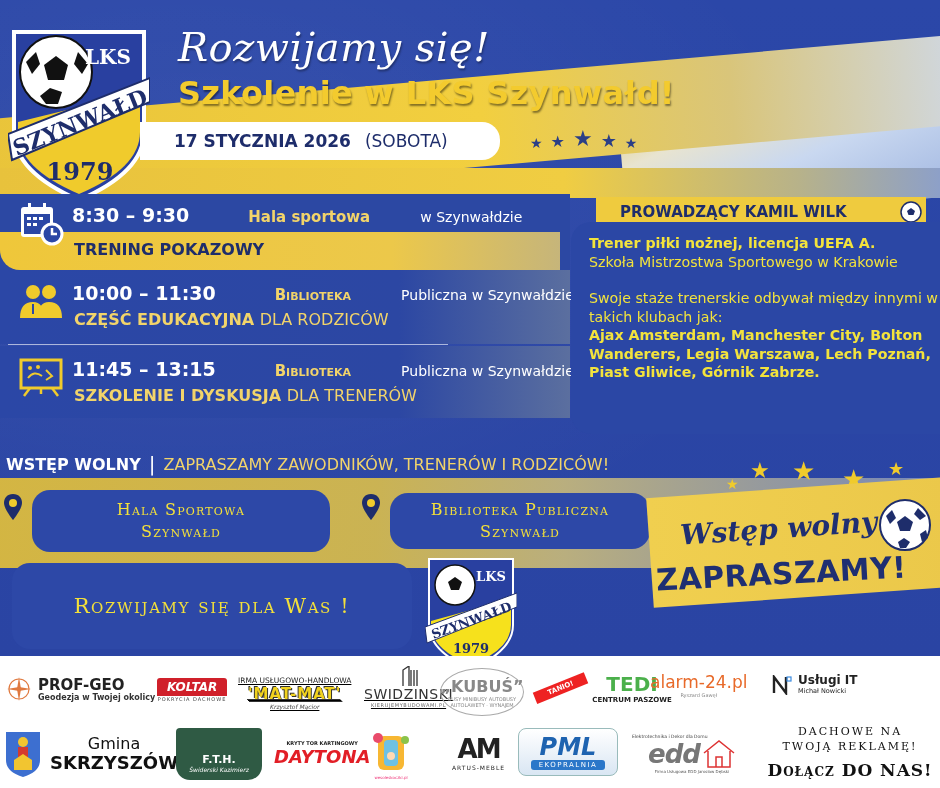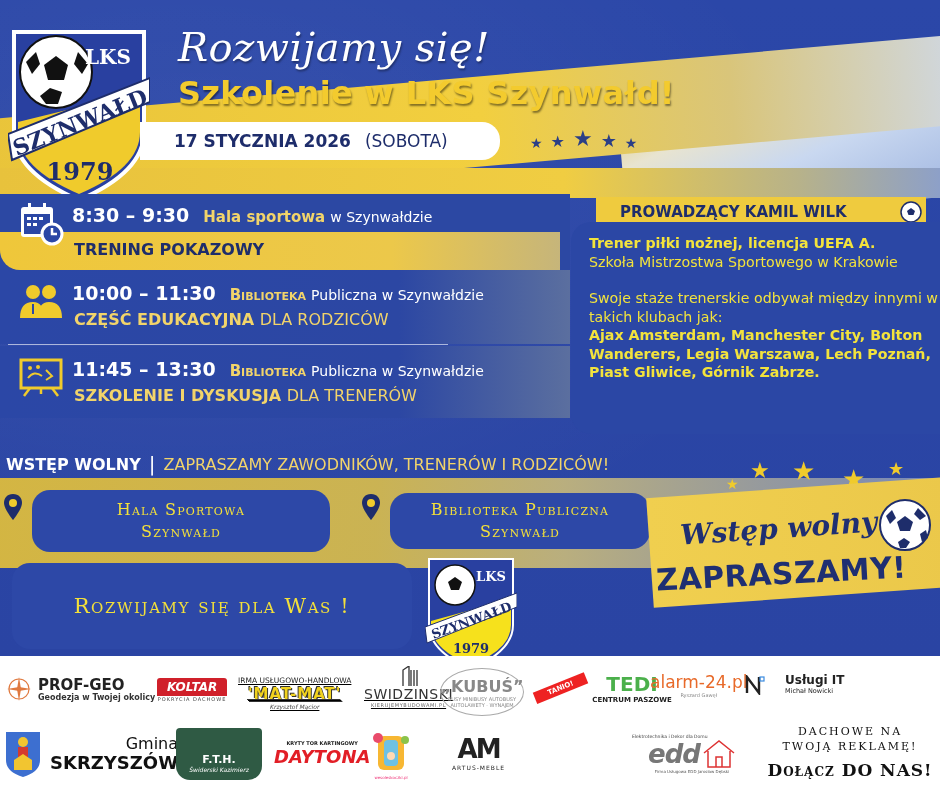--- a/index.html
+++ b/index.html
@@ -65,21 +65,21 @@
   }
   .sched-1-yellow {
     position: absolute; left: 0; top: 232px; width: 560px; height: 38px;
     background: linear-gradient(90deg, #efc73a, #ecc84a 70%, #c6b57a 100%);
     border-radius: 0 0 0 20px;
   }
   .sched-block {
     position: absolute; left: 0; width: 570px; height: 74px;
     background: linear-gradient(90deg, #2b47a6 0%, #2c47a3 70%, #5b6f9f 100%);
   }
-  .sched-row { position: absolute; left: 72px; display: flex; align-items: baseline; white-space: nowrap; }
+  .sched-row { position: absolute; left: 72px; display: flex; align-items: baseline; white-space: nowrap; gap: 45px; }
   .time { font-weight: bold; font-size: 19px; color: #ffffff; margin-right: 14px; }
   .place-strong { font-weight: bold; font-size: 15px; color: #f2d46a; margin-right: 5px; }
   .place-rest { font-size: 14px; color: #ffffff; }
   .sched-sub { position: absolute; left: 74px; font-weight: bold; font-size: 16px; white-space: nowrap; }
   .sched-sub .hl { color: #f2d46a; }
   .sched-sub .lt { color: #f2d46a; font-weight: normal; }
   .sched-icon { position: absolute; left: 18px; width: 46px; height: 46px; }
   .divider { position: absolute; left: 8px; top: 344px; width: 440px; height: 1px; background: rgba(255,255,255,0.6); }
 
   
@@ -157,26 +157,26 @@
   .sp-kubus { left: 440px; top: 12px; width: 84px; height: 48px; border: 1.5px solid #aaa; border-radius: 50%; }
   .sp-kubus .logo { font-weight: bold; font-size: 16px; color: #888; }
   .sp-kubus .tag { font-size: 5px; color: #888; }
   .sp-tedi { left: 533px; top: 16px; flex-direction: row; gap: 4px; }
   .sp-tedi .tanio { background: #e22; color: #fff; font-weight: bold; font-size: 7px; padding: 2px 14px; transform: rotate(-22deg); }
   .sp-tedi .logo { font-weight: bold; color: #4bb04b; font-size: 20px; }
   .sp-tedi .tag { font-size: 7px; font-weight: bold; color: #222; }
   .sp-alarm { left: 650px; top: 16px; }
   .sp-alarm .logo { color: #e86a2a; font-size: 17px; }
   .sp-alarm .tag { font-size: 5px; color: #888; }
-  .sp-usl { left: 745px; top: 18px; flex-direction: row; gap: 20px; }
+  .sp-usl { left: 772px; top: 18px; flex-direction: row; gap: 6px; }
   .sp-usl .name { font-weight: bold; font-size: 12px; color: #222; text-align: left; line-height: 13px; }
   .sp-usl .tag { font-size: 6.5px; color: #222; text-align: left; }
 
   .sp-gmina { left: 4px; top: 74px; flex-direction: row; gap: 8px; }
-  .sp-gmina .t1 { font-size: 16px; color: #111; text-align: right; line-height: 18px; }
+  .sp-gmina .t1 { font-size: 16px; color: #111; text-align: center; line-height: 18px; }
   .sp-gmina .t2 { font-size: 18px; font-weight: bold; color: #111; text-align: left; line-height: 20px; }
   .sp-fth { left: 176px; top: 72px; width: 86px; height: 52px; background: #2f5a44; border-radius: 4px 4px 14px 14px; }
   .sp-fth .logo { color: #fff; font-weight: bold; font-size: 11px; margin-top: 18px; }
   .sp-fth .tag { color: #fff; font-size: 6px; font-style: italic; }
   .sp-daytona { left: 274px; top: 84px; }
   .sp-daytona .top { font-size: 5px; font-weight: bold; color: #222; }
   .sp-daytona .logo { font-style: italic; font-weight: bold; font-size: 18px; color: #e21e26; }
   .sp-dmuch { left: 372px; top: 70px; width: 38px; height: 56px; }
   .sp-dmuch .tag { font-size: 4px; color: #e37; margin-top: 46px; }
   .sp-artus { left: 452px; top: 78px; }
@@ -279,21 +279,21 @@
 
   <div class="sched-block" style="top:346px; height:72px; border-radius:0 0 0 0"></div>
   <svg class="sched-icon" style="top:356px" viewBox="0 0 46 46">
     <rect x="3" y="4" width="40" height="28" fill="none" stroke="#f0cb2c" stroke-width="3"></rect>
     <circle cx="12" cy="12" r="2" fill="#f0cb2c"></circle>
       <circle cx="20" cy="11" r="2" fill="#f0cb2c"></circle>
     <path d="M10 22 Q16 14 24 20 M28 14 L34 20 L28 24" stroke="#f0cb2c" stroke-width="2" fill="none"></path>
     <path d="M12 32 L6 40 M34 32 L40 40 M23 32 L23 38" stroke="#f0cb2c" stroke-width="2.5"></path>
   </svg>
   <div class="sched-row" style="top:358px">
-    <span class="time">11:45 – 13:30</span>
+    <span class="time">11:45 – 13:15</span>
     <span class="place-strong" style="font-variant:small-caps">Biblioteka</span>
     <span class="place-rest">Publiczna w Szynwałdzie</span>
   </div>
   <div class="sched-sub" style="top:386px">
     <span class="hl">SZKOLENIE I DYSKUSJA</span>
     <span class="lt">DLA TRENERÓW</span>
   </div>
 
   <div class="speaker-title">
     <span>PROWADZĄCY KAMIL WILK</span>
@@ -450,20 +450,24 @@
       <circle cx="6" cy="12" r="5" fill="#e94b6b"></circle>
         <circle cx="33" cy="14" r="4" fill="#8bc34a"></circle>
       <circle cx="19" cy="30" r="4" fill="#ffd9b3"></circle>
     </svg>
     <div class="tag">wesoleskoczki.pl</div>
   </div>
   <div class="sp sp-artus">
     <div class="logo">AM</div>
     <div class="tag">ARTUS-MEBLE</div>
   </div>
+  <div class="sp sp-pml">
+    <div class="logo">PML</div>
+    <div class="tag">EKOPRALNIA</div>
+  </div>
   <div class="sp sp-edd">
     <div class="top">Elektrotechnika i Dekor dla Domu</div>
     <div style="display:flex;align-items:center;gap:2px">
       <span class="logo">edd</span>
       <svg width="34" height="30" viewBox="0 0 34 30">
         <path d="M2 14 L17 2 L32 14 M6 12 L6 28 L28 28 L28 12 M14 28 L14 18 L20 18 L20 28" stroke="#d33" stroke-width="1.5" fill="none"></path>
       </svg>
     </div>
     <div class="tag">Firma Usługowa EDD Jarosław Dębski</div>
   </div>

